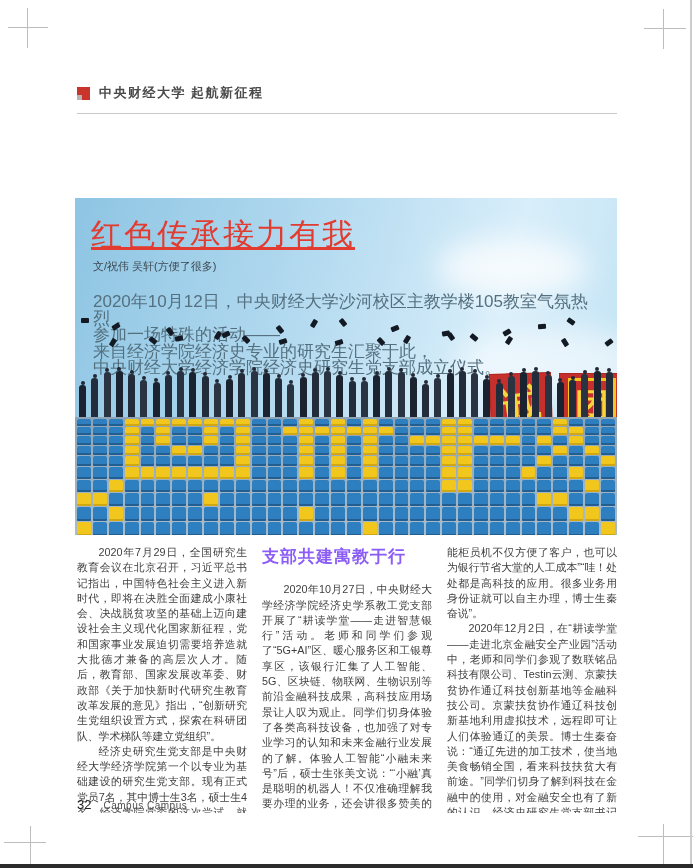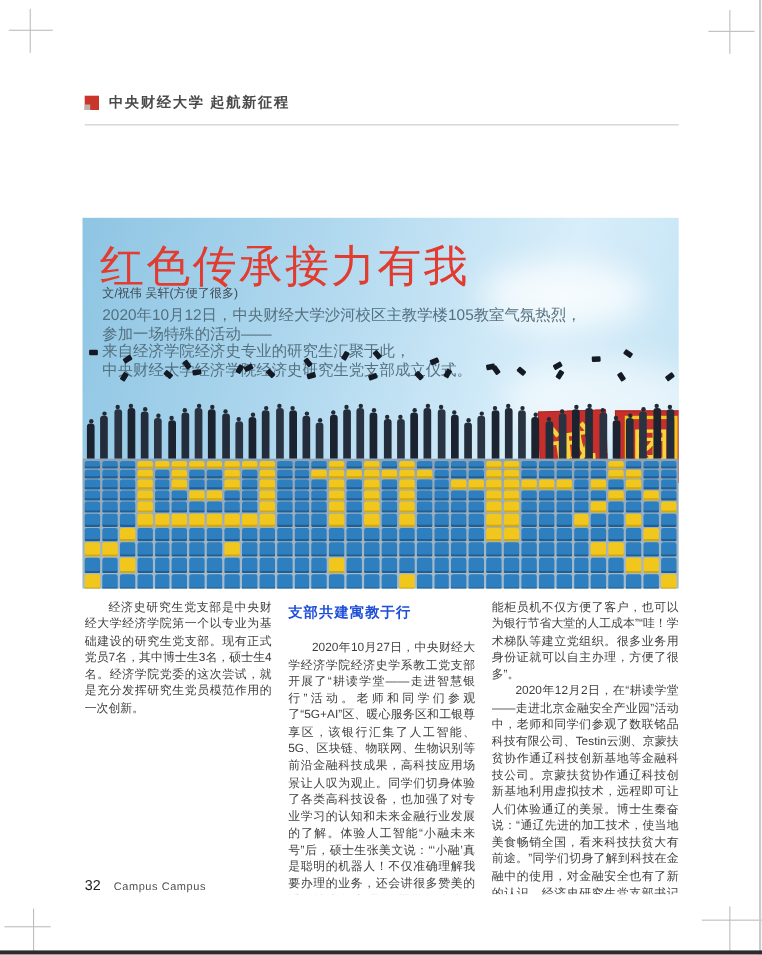--- a/index.html
+++ b/index.html
@@ -20,23 +20,23 @@
   .hdr-rule{position:absolute;left:77px;top:113px;width:540px;height:1px;background:#c9c9c9;}
 
   
   .hero{
     position:absolute;left:75px;top:198px;width:542px;height:337px;overflow:hidden;
     background:linear-gradient(105deg,#8ec5e3 0%,#aed7ee 35%,#d8eefa 72%,#bfe1f3 100%);
   }
   .cloud{position:absolute;background:#ffffff;border-radius:50%;filter:blur(14px);opacity:.75;}
   .cloud.c1{right:30px;top:40px;width:150px;height:60px;}
   .cloud.c2{right:-30px;top:130px;width:190px;height:70px;opacity:.55;}
-  .hero-title{position:absolute;left:16px;top:16px;margin:0;font-size:40px;font-weight:500;color:#e23b30;letter-spacing:2px;}
+  .hero-title{position:absolute;left:16px;top:16px;margin:0;font-size:31px;font-weight:500;color:#e23b30;letter-spacing:2px;text-decoration:underline;}
   .hero-byline{position:absolute;left:18px;top:61px;font-size:11px;color:#3d4852;}
-  .hero-intro{position:absolute;left:18px;top:80px;font-size:14px;line-height:16.5px;color:#54707f;}
+  .hero-intro{position:absolute;left:18px;top:96px;font-size:17px;line-height:16.5px;color:#54707f;}
 
   .banner{position:absolute;background:#c5302c;display:flex;align-items:center;justify-content:center;z-index:1;box-shadow:0 0 0 1px rgba(160,30,25,.6) inset;}
   .banner .bchar{color:#f6d43c;font-weight:bold;}
   .banner.b1{right:65px;bottom:100px;width:62px;height:62px;transform:rotate(-2deg);}
   .banner.b1 .bchar{font-size:40px;transform:rotate(-6deg);}
   .banner.b2{right:-8px;bottom:96px;width:66px;height:66px;}
   .banner.b2 .bchar{font-size:34px;border:3px solid #f2c71d;padding:2px 4px;}
 
   .caps-layer{position:absolute;left:0;bottom:185px;width:542px;height:36px;z-index:2;}
   .cap{position:absolute;width:8px;height:5px;background:#141a24;transform:rotate(24deg);border-radius:1px;}
@@ -47,21 +47,21 @@
 
   .seats{position:absolute;left:0;bottom:0;width:542px;height:118px;z-index:3;
     background:linear-gradient(#8ea4b6,#a8bccb);padding-top:2px;box-sizing:border-box;}
   .seat-row{display:flex;gap:2px;padding:0 2px;margin-bottom:1px;}
   .seat{flex:1;border-radius:2px 2px 1px 1px;background:#2e7fc0;box-shadow:inset 0 -2px 0 rgba(0,0,0,.25);}
   .seat.y{background:#f2c71d;box-shadow:inset 0 -2px 0 rgba(150,110,0,.35);}
 
   
   .cols{position:absolute;left:77px;top:545px;width:540px;display:flex;gap:15px;}
   .col{width:170px;max-height:268px;overflow:hidden;font-size:10.8px;line-height:15.3px;color:#3e3e3e;text-align:justify;}
-  .col h3{margin:4px 0 18px 0;font-size:13px;color:#1d4ed8;letter-spacing:1px;}
+  .col h3{margin:4px 0 18px 0;font-size:17px;color:#8b5cf6;letter-spacing:1px;}
   .col p{margin:0;}
   .col p.ind{text-indent:2em;}
 
   
   .footer{position:absolute;left:77px;top:797px;font-size:10px;color:#555;display:flex;align-items:baseline;gap:12px;}
   .pageno{font-weight:normal;color:#1f1f1f;font-size:13px;}
   .magname{letter-spacing:.5px;color:#4f4f4f;}
 </style>
 </head>
 <body>
@@ -538,28 +538,29 @@
           <span class="seat"></span>
           <span class="seat"></span>
           <span class="seat"></span>
           <span class="seat y"></span>
         </div>
       </div>
   </section>
 
   <section class="cols" id="cols">
       <div class="col">
+        <p class="ind">2020年7月29日，全国研究生教育会议在北京召开，习近平总书记指出，中国特色社会主义进入新时代，即将在决胜全面建成小康社会、决战脱贫攻坚的基础上迈向建设社会主义现代化国家新征程，党和国家事业发展迫切需要培养造就大批德才兼备的高层次人才。随后，教育部、国家发展改革委、财政部《关于加快新时代研究生教育改革发展的意见》指出，“创新研究生党组织设置方式，探索在科研团队、学术梯队等建立党组织”。</p>
         <p class="ind">经济史研究生党支部是中央财经大学经济学院第一个以专业为基础建设的研究生党支部。现有正式党员7名，其中博士生3名，硕士生4名。经济学院党委的这次尝试，就是充分发挥研究生党员模范作用的一次创新。</p>
       </div>
       <div class="col">
         <h3>支部共建寓教于行</h3>
         <p class="ind">2020年10月27日，中央财经大学经济学院经济史学系教工党支部开展了“耕读学堂——走进智慧银行”活动。老师和同学们参观了“5G+AI”区、暖心服务区和工银尊享区，该银行汇集了人工智能、5G、区块链、物联网、生物识别等前沿金融科技成果，高科技应用场景让人叹为观止。同学们切身体验了各类高科技设备，也加强了对专业学习的认知和未来金融行业发展的了解。体验人工智能“小融未来号”后，硕士生张美文说：“‘小融’真是聪明的机器人！不仅准确理解我要办理的业务，还会讲很多赞美的话，情商很高呢！”同学们连连称赞，“远程坐席协同智</p>
       </div>
       <div class="col">
-        <p class="">能柜员机不仅方便了客户，也可以为银行节省大堂的人工成本”“哇！学术梯队等建立党组织。很多业务用身份证就可以自主办理，方便了很多”。</p>
+        <p class="">能柜员机不仅方便了客户，也可以为银行节省大堂的人工成本”“哇！处处都是高科技的应用。很多业务用身份证就可以自主办理，博士生秦奋说”。</p>
         <p class="ind">2020年12月2日，在“耕读学堂——走进北京金融安全产业园”活动中，老师和同学们参观了数联铭品科技有限公司、Testin云测、京蒙扶贫协作通辽科技创新基地等金融科技公司。京蒙扶贫协作通辽科技创新基地利用虚拟技术，远程即可让人们体验通辽的美景。博士生秦奋说：“通辽先进的加工技术，使当地美食畅销全国，看来科技扶贫大有前途。”同学们切身了解到科技在金融中的使用，对金融安全也有了新的认识。经济史研究生党支部书记吴轩表示：“金融是国家重要的核</p>
       </div>
     </section>
 
   <footer class="footer">
     <span class="pageno">32</span>
     <span class="magname">Campus Campus</span>
   </footer>
 
 </div>

